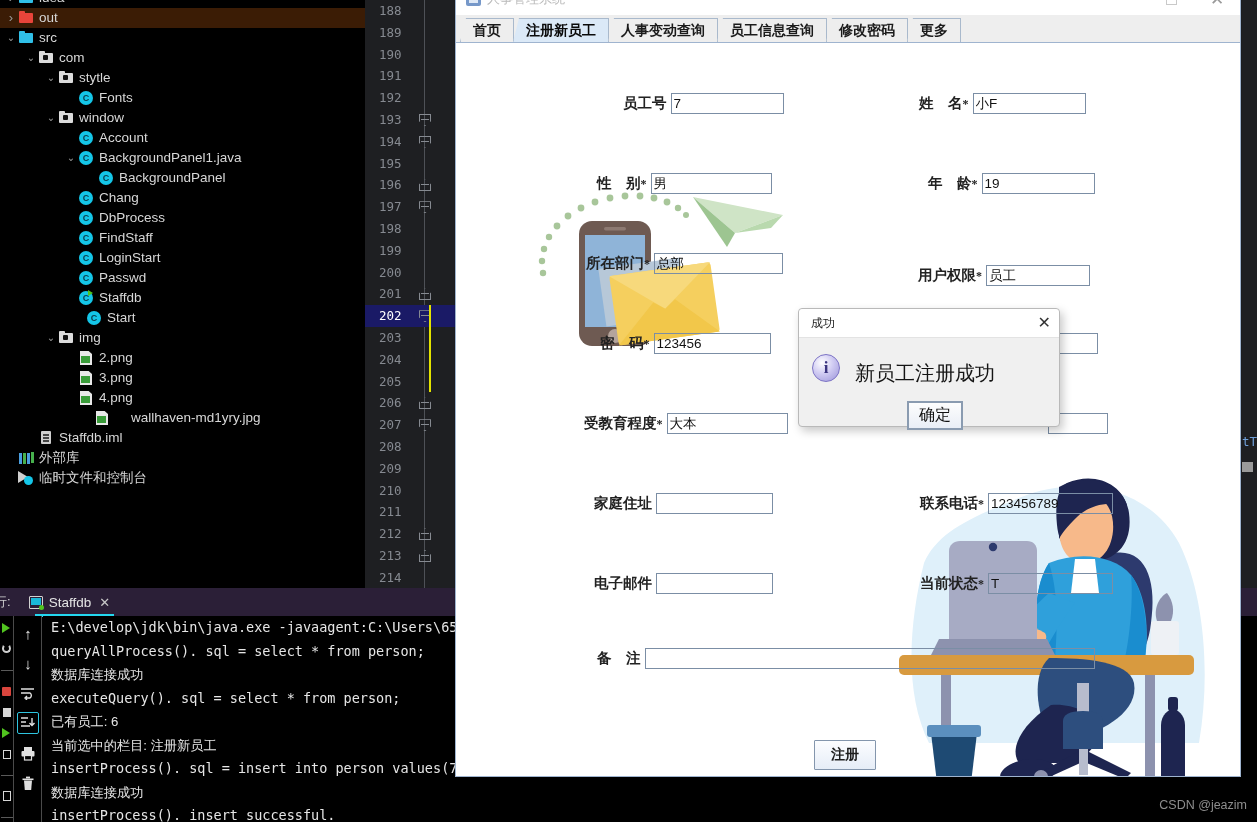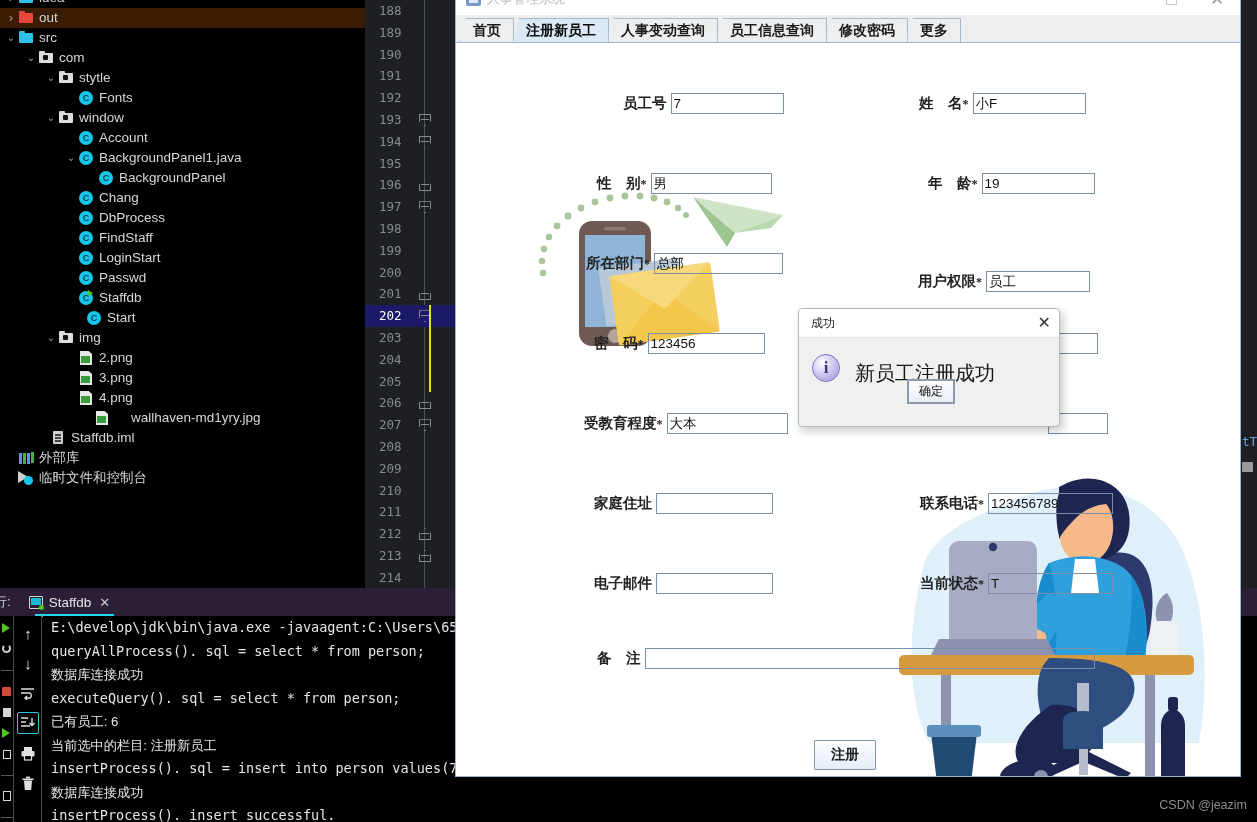--- a/index.html
+++ b/index.html
@@ -198,22 +198,22 @@
   .dlg-ico{
     position:absolute;left:13px;top:16px;width:28px;height:28px;border-radius:50%;
     background:radial-gradient(circle at 35% 30%, #ffffff 0%, #cfcaf2 45%, #9a93d8 100%);
     border:1px solid #7d74c5;
   }
   .dlg-ico::after{content:"i";position:absolute;inset:0;display:flex;align-items:center;justify-content:center;
     font-family:"Liberation Serif","DejaVu Serif",serif;font-weight:bold;font-size:17px;color:#3c3580;}
   .dlg-msg{position:absolute;left:56px;top:22px;font-family:"Liberation Serif","DejaVu Serif",serif;
     font-size:20px;color:#141414;}
   .dlg-ok{
-    position:absolute;left:108px;top:41px;
-    font-family:"Liberation Serif","DejaVu Serif",serif;font-size:12px;color:#111;
+    position:absolute;left:108px;top:63px;
+    font-family:"Liberation Serif","DejaVu Serif",serif;font-size:16px;color:#111;
     background:linear-gradient(#fdfdfd,#e9eef6); border:2px solid #8a9bb0; padding:2px 10px;
   }
 </style>
 </head>
 <body>
 
 <div id="root">
 
   <div class="ide-bg"></div>
 
@@ -337,21 +337,21 @@
         </span>
         <span class="lbl">4.png</span>
       </div>
       <div class="tree-row" style="padding-left: 64px; gap: 16px;">
         <span class="arrow"></span>
         <span class="tree-ico ic-img">
           <i></i>
         </span>
         <span class="lbl">wallhaven-md1yry.jpg</span>
       </div>
-      <div class="tree-row" style="padding-left: 36px; text-align: center;">
+      <div class="tree-row" style="padding-left: 24px; text-align: center;">
         <span class="arrow"></span>
         <span class="tree-ico ic-iml">
           <i></i>
         </span>
         <span class="lbl">Staffdb.iml</span>
       </div>
       <div class="tree-row" style="padding-left: 4px;">
         <span class="arrow"></span>
         <span class="tree-ico ic-lib">
           <i></i>
@@ -626,25 +626,25 @@
             <input class="finput" value="男" style="width: 121px;">
           </div>
           <div class="frow" style="left: 472px; top: 130px;">
             <span class="flabel">年　龄<span class="fstar">*</span></span>
             <input class="finput" value="19" style="width: 113px;">
           </div>
           <div class="frow" style="left: 130px; top: 210px;">
             <span class="flabel">所在部门<span class="fstar">*</span></span>
             <input class="finput" value="总部" style="width: 129px;">
           </div>
-          <div class="frow" style="left: 462px; top: 228px;">
+          <div class="frow" style="left: 462px; top: 222px;">
             <span class="flabel">用户权限<span class="fstar">*</span></span>
             <input class="finput" value="员工" style="width: 104px;">
           </div>
-          <div class="frow" style="left: 138px; top: 290px; align-items: center;">
+          <div class="frow" style="left: 144px; top: 290px; align-items: center;">
             <span class="flabel">密　码<span class="fstar">*</span></span>
             <input class="finput" value="123456" style="width: 117px;">
           </div>
           <div class="frow" style="left: 588px; top: 290px;">
             <input class="finput" style="width: 50px;">
           </div>
           <div class="frow" style="left: 128px; top: 370px;">
             <span class="flabel">受教育程度<span class="fstar">*</span></span>
             <input class="finput" value="大本" style="width: 121px;">
           </div>

